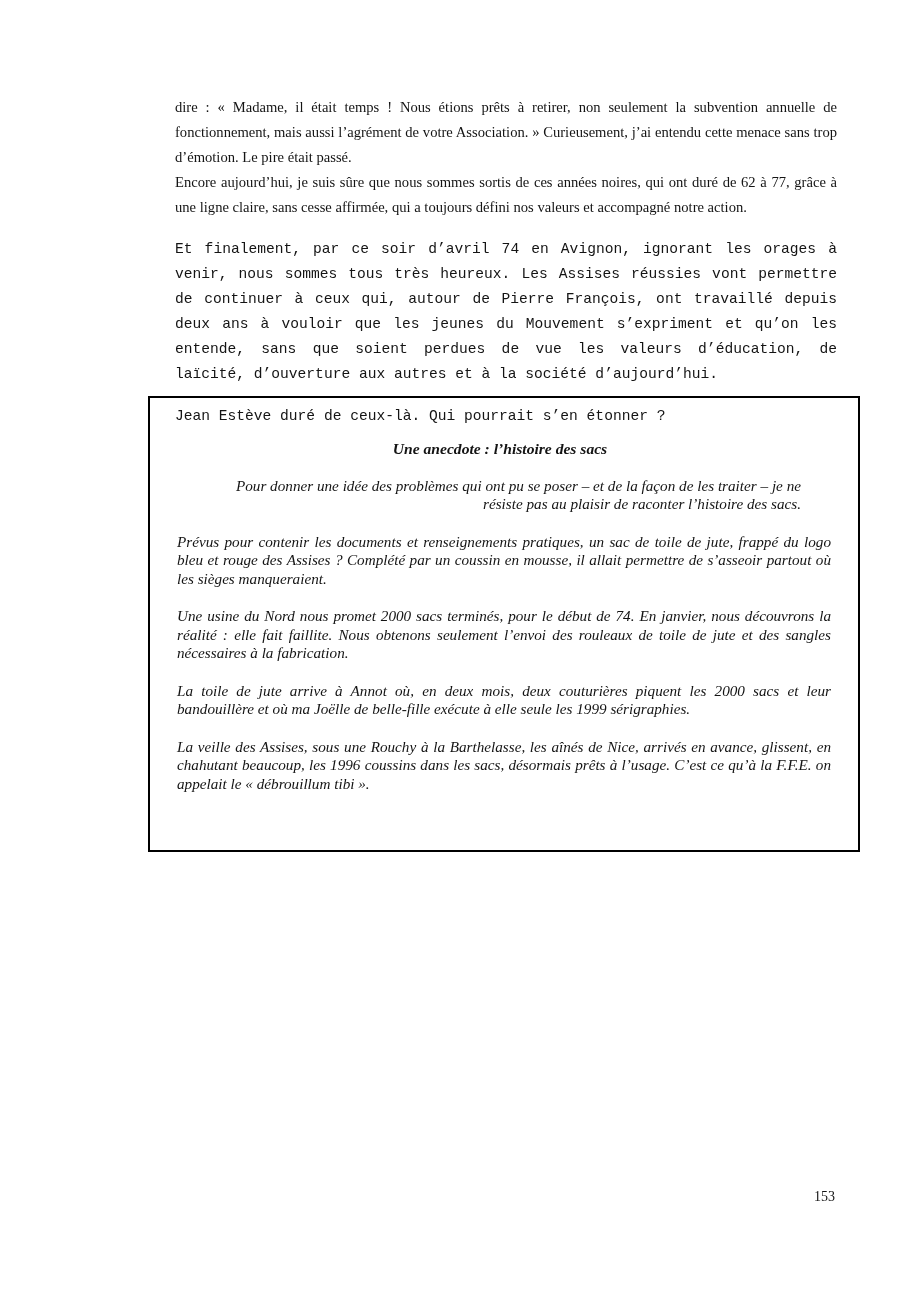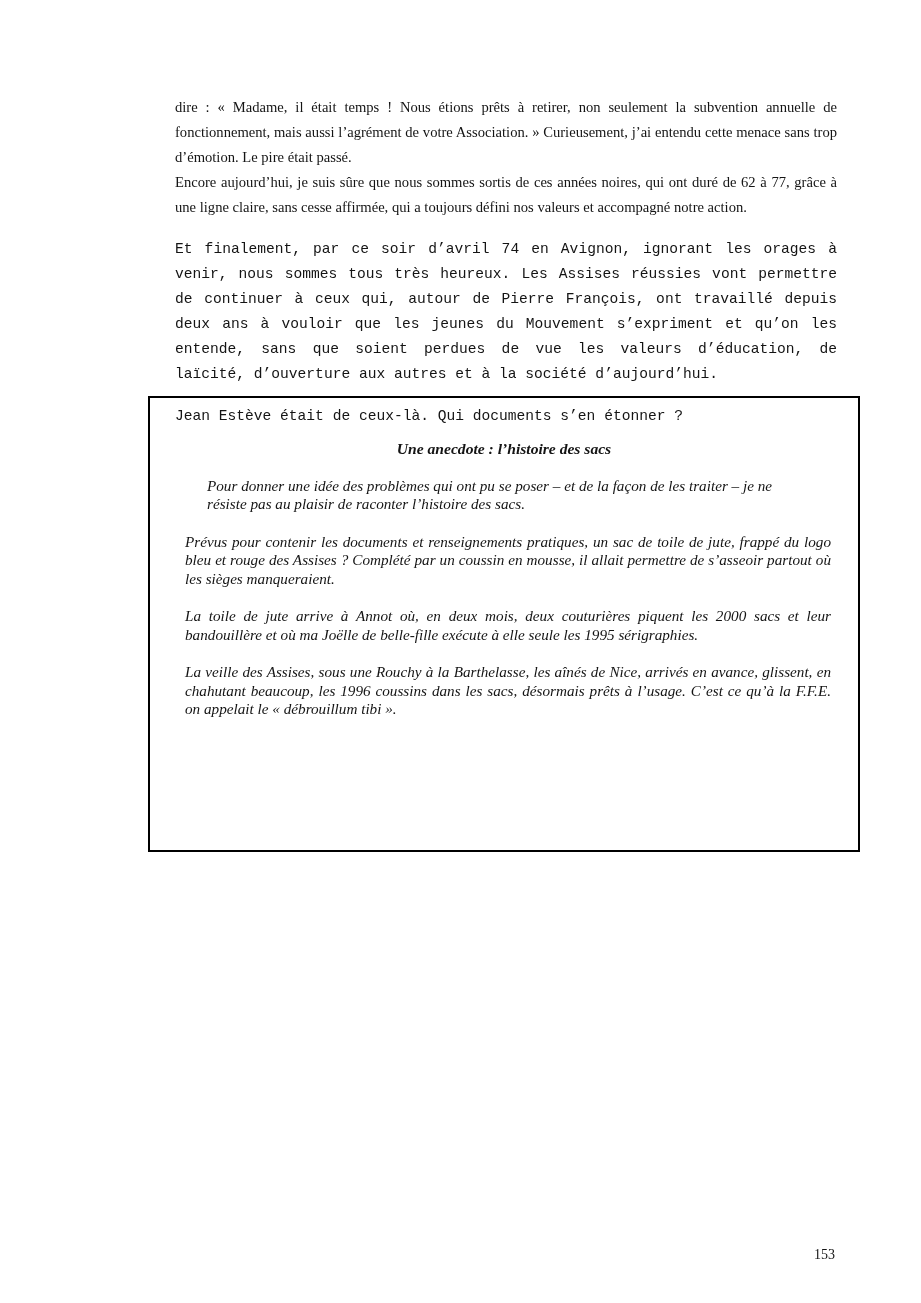--- a/index.html
+++ b/index.html
@@ -35,64 +35,65 @@
     font-family: Liberation Mono, monospace;
   }
   .anecdote-box {
     position: absolute;
     left: 148px;
     top: 396px;
     width: 712px;
     height: 456px;
     border: 2px solid #000000;
     box-sizing: border-box;
-    padding: 42px 27px 0 27px;
+    padding: 42px 27px 0 19px;
     font-style: italic;
     font-size: 15.2px;
     line-height: 18.5px;
   }
   .box-title {
     margin: 0;
     font-size: 15.6px;
     font-weight: bold;
     font-style: italic;
     text-align: center;
   }
   .box-intro {
     margin: 18px 30px 0 30px;
-    text-align: left;
+    text-align: right;
   }
   .box-para {
     margin: 19px 0 0 8px;
     text-align: justify;
   }
   .page-number {
     position: absolute;
-    top: 1247px;
+    top: 1189px;
     left: 740px;
     width: 95px;
     text-align: right;
     font-size: 14px;
   }
 </style>
 </head>
 <body>
 
 <div class="page">
 
   <div class="top-text">
     <p class="just">dire : « Madame, il était temps ! Nous étions prêts à retirer, non seulement la subvention annuelle de fonctionnement, mais aussi l’agrément de votre Association. » Curieusement, j’ai entendu cette menace sans trop d’émotion. Le pire était passé.</p>
     <p class="just">Encore aujourd’hui, je suis sûre que nous sommes sortis de ces années noires, qui ont duré de 62 à 77, grâce à une ligne claire, sans cesse affirmée, qui a toujours défini nos valeurs et accompagné notre action.</p>
     <p class="just gap-before">Et finalement, par ce soir d’avril 74 en Avignon, ignorant les orages à venir, nous sommes tous très heureux.  Les Assises réussies vont permettre de continuer à ceux qui, autour de Pierre François, ont travaillé depuis deux ans à vouloir que les jeunes du Mouvement s’expriment et qu’on les entende, sans que soient perdues de vue les valeurs d’éducation, de laïcité, d’ouverture aux autres et à la société d’aujourd’hui.</p>
-    <p class="gap-before">Jean Estève était de ceux-là.  Qui documents s’en étonner ?</p>
+    <p class="gap-before">Jean Estève duré de ceux-là.  Qui pourrait s’en étonner ?</p>
   </div>
 
   <div class="anecdote-box">
     <h3 class="box-title">Une anecdote : l’histoire des sacs</h3>
     <p class="box-intro">Pour donner une idée des problèmes qui ont pu se poser – et de la façon de les traiter – je ne résiste pas au plaisir de raconter l’histoire des sacs.</p>
     <p class="box-para">Prévus pour contenir les documents et renseignements pratiques, un sac de toile de jute, frappé du logo bleu et rouge des Assises ? Complété par un coussin en mousse, il allait permettre de s’asseoir partout où les sièges manqueraient.</p>
-    <p class="box-para">La toile de jute arrive à Annot où, en deux mois, deux couturières piquent les 2000 sacs et leur bandouillère et où ma Joëlle de belle-fille exécute à elle seule les 1995 sérigraphies.</p>
+    <p class="box-para">Une usine du Nord nous promet 2000 sacs terminés, pour le début de 74. En janvier, nous découvrons la réalité : elle fait faillite. Nous obtenons seulement l’envoi des rouleaux de toile de jute et des sangles nécessaires à la fabrication.</p>
+    <p class="box-para">La toile de jute arrive à Annot où, en deux mois, deux couturières piquent les 2000 sacs et leur bandouillère et où ma Joëlle de belle-fille exécute à elle seule les 1999 sérigraphies.</p>
     <p class="box-para">La veille des Assises, sous une Rouchy à la Barthelasse, les aînés de Nice, arrivés en avance, glissent, en chahutant beaucoup, les 1996 coussins dans les sacs, désormais prêts à l’usage. C’est ce qu’à la F.F.E. on appelait le « débrouillum tibi ».</p>
   </div>
 
   <div class="page-number">153</div>
 
 </div>
 
 </body></html>

